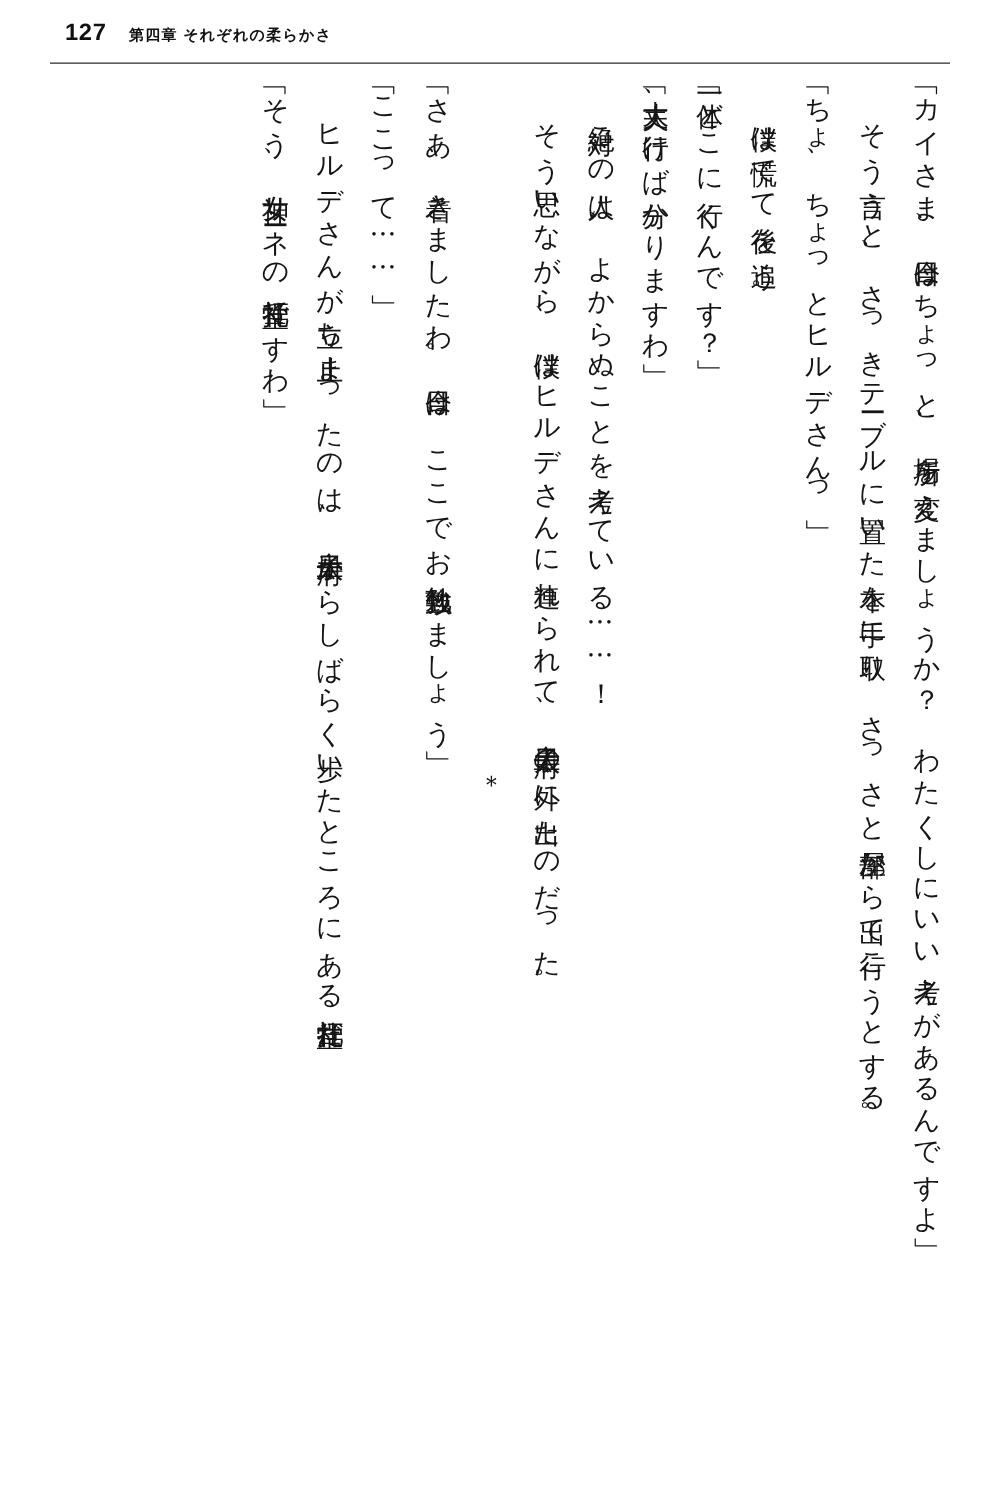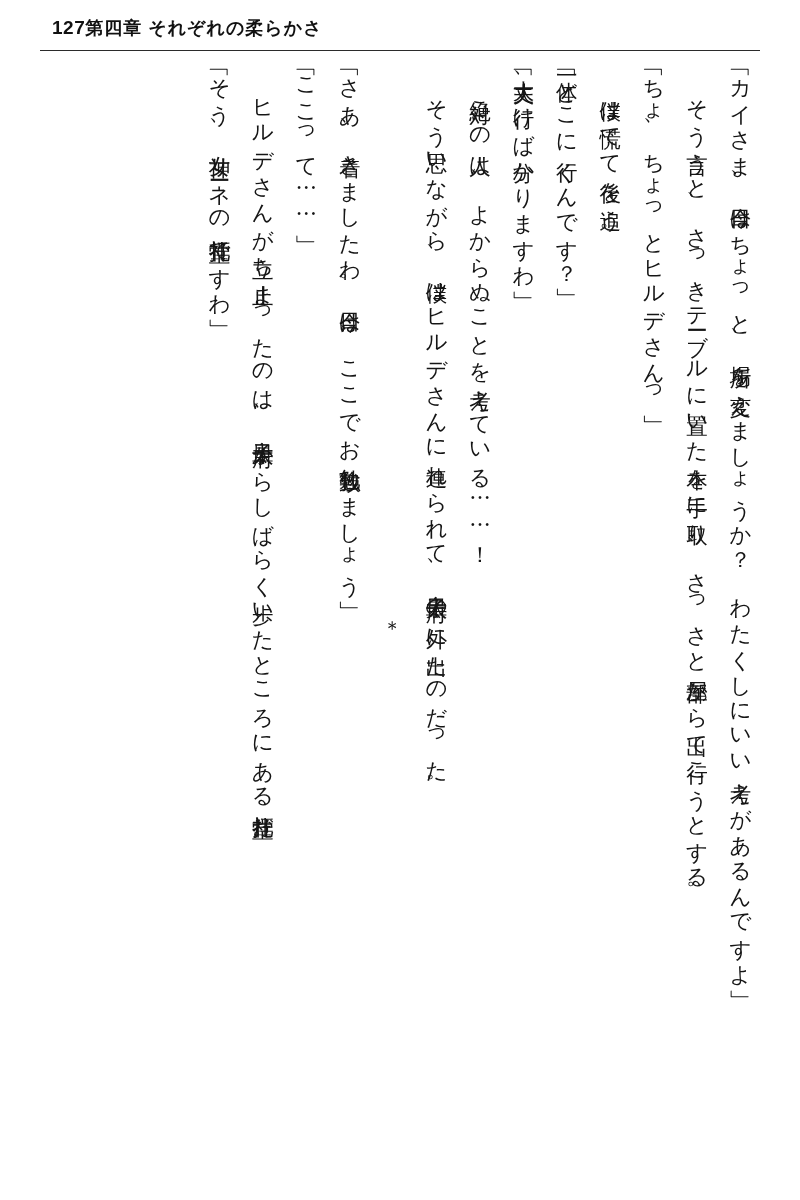--- a/index.html
+++ b/index.html
@@ -23,31 +23,32 @@
   }
   
   .header {
     position: absolute;
     top: 16px;
     left: 52px;
     right: 52px;
     height: 34px;
     display: flex;
     align-items: baseline;
+    gap: 18px;
   }
   .folio {
     font-family: "Liberation Sans", sans-serif;
     font-size: 19px;
     font-weight: 700;
     letter-spacing: 0.5px;
     color: #111;
   }
   .chapter-title {
     font-family: "Liberation Sans", sans-serif;
-    font-size: 18px;
+    font-size: 12px;
     font-weight: 600;
     letter-spacing: 1px;
     color: #111;
   }
   .rule {
     position: absolute;
     top: 50px;
     left: 40px;
     right: 40px;
     height: 1px;

